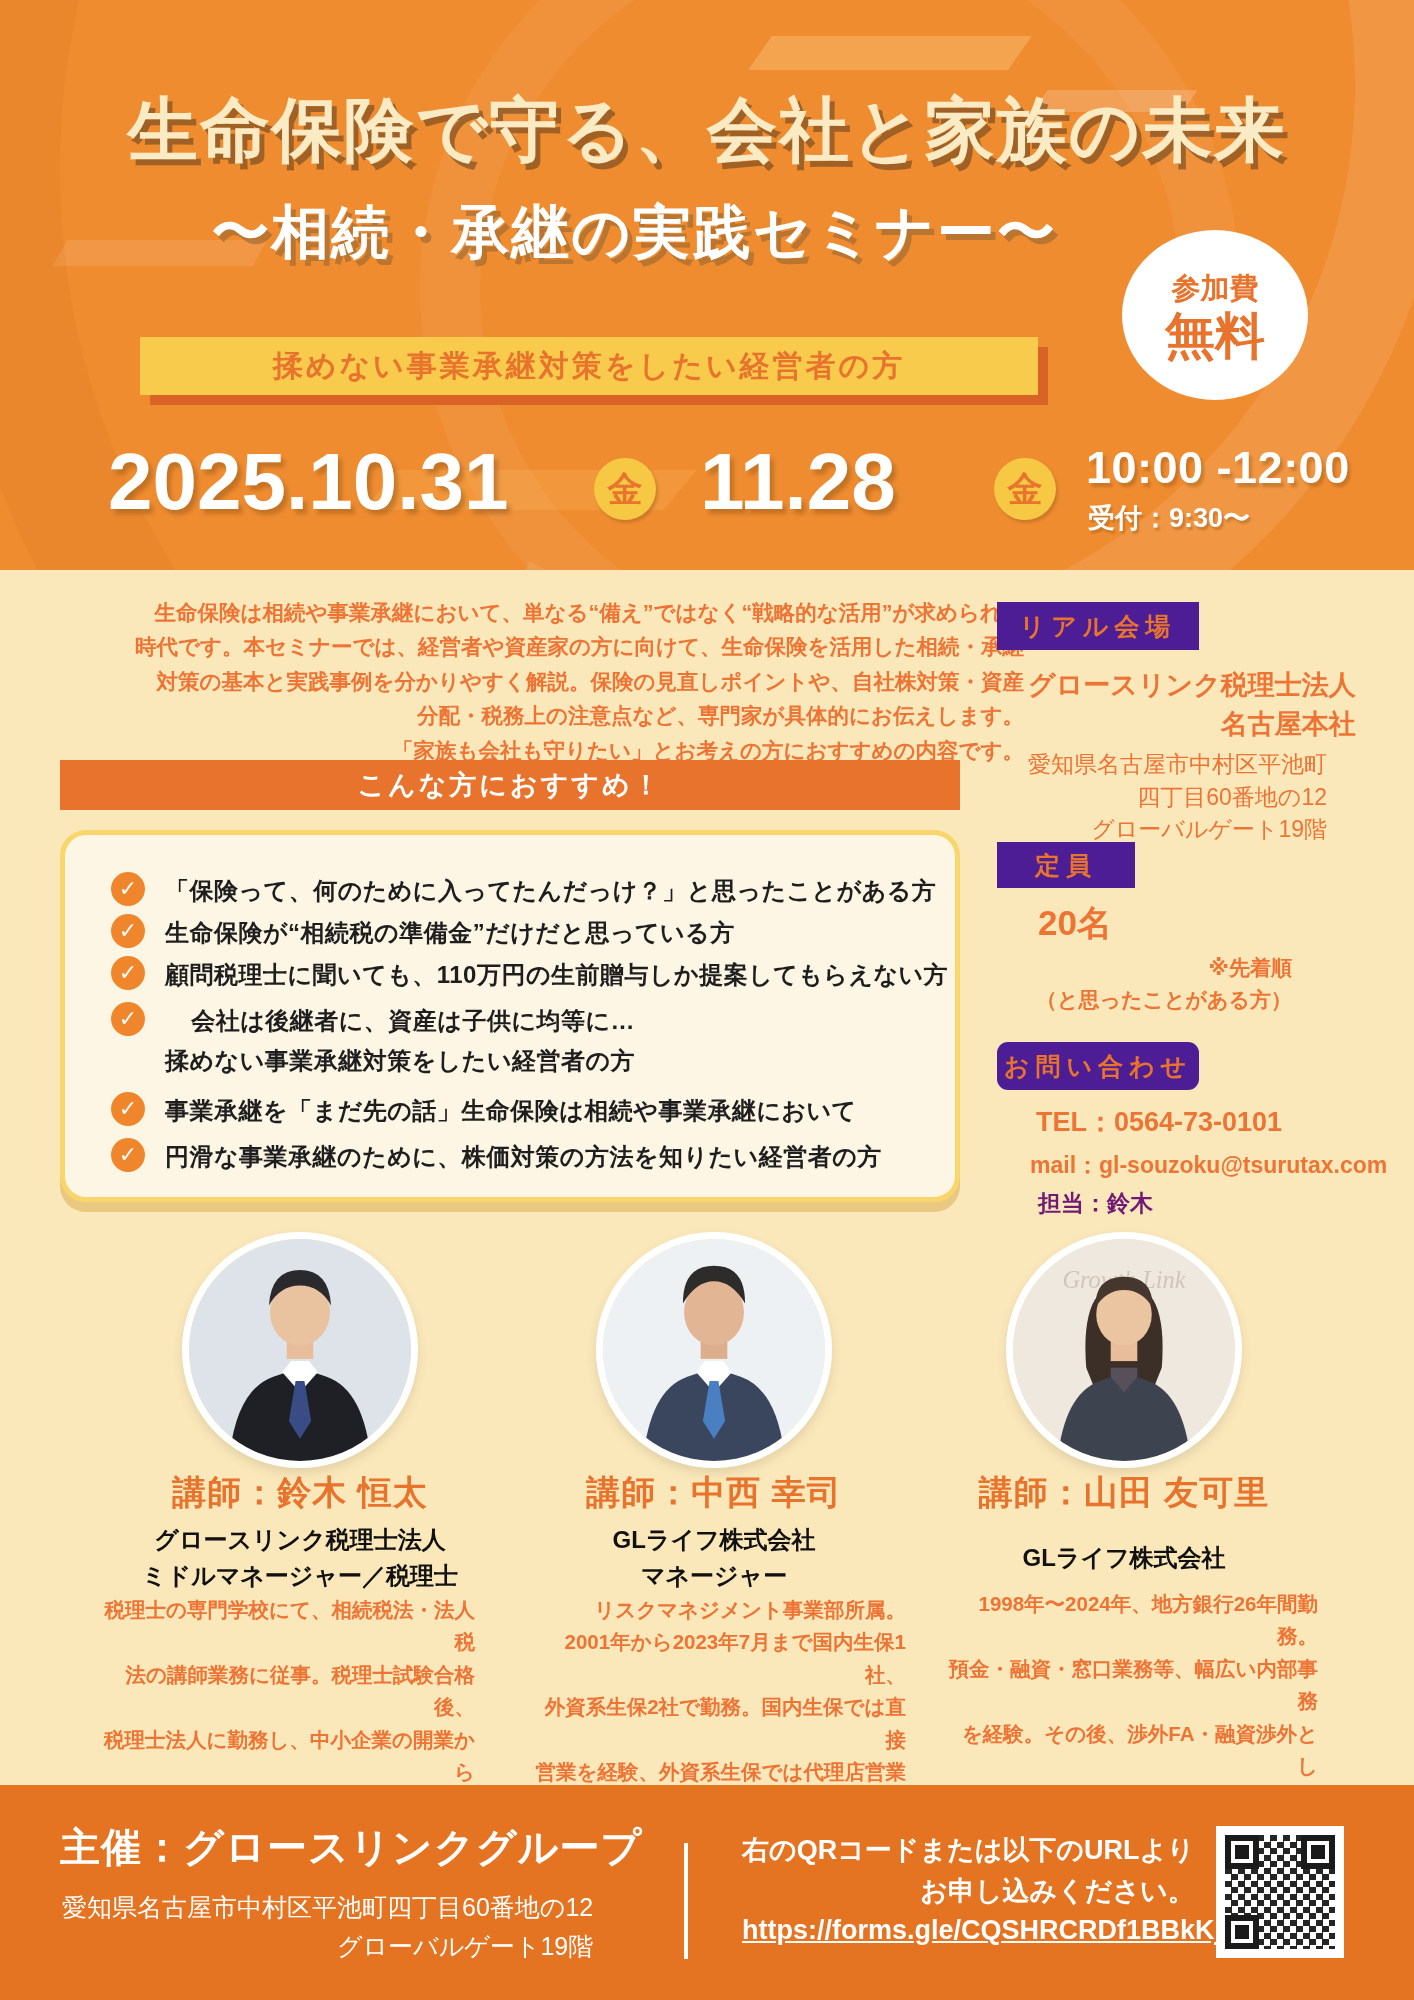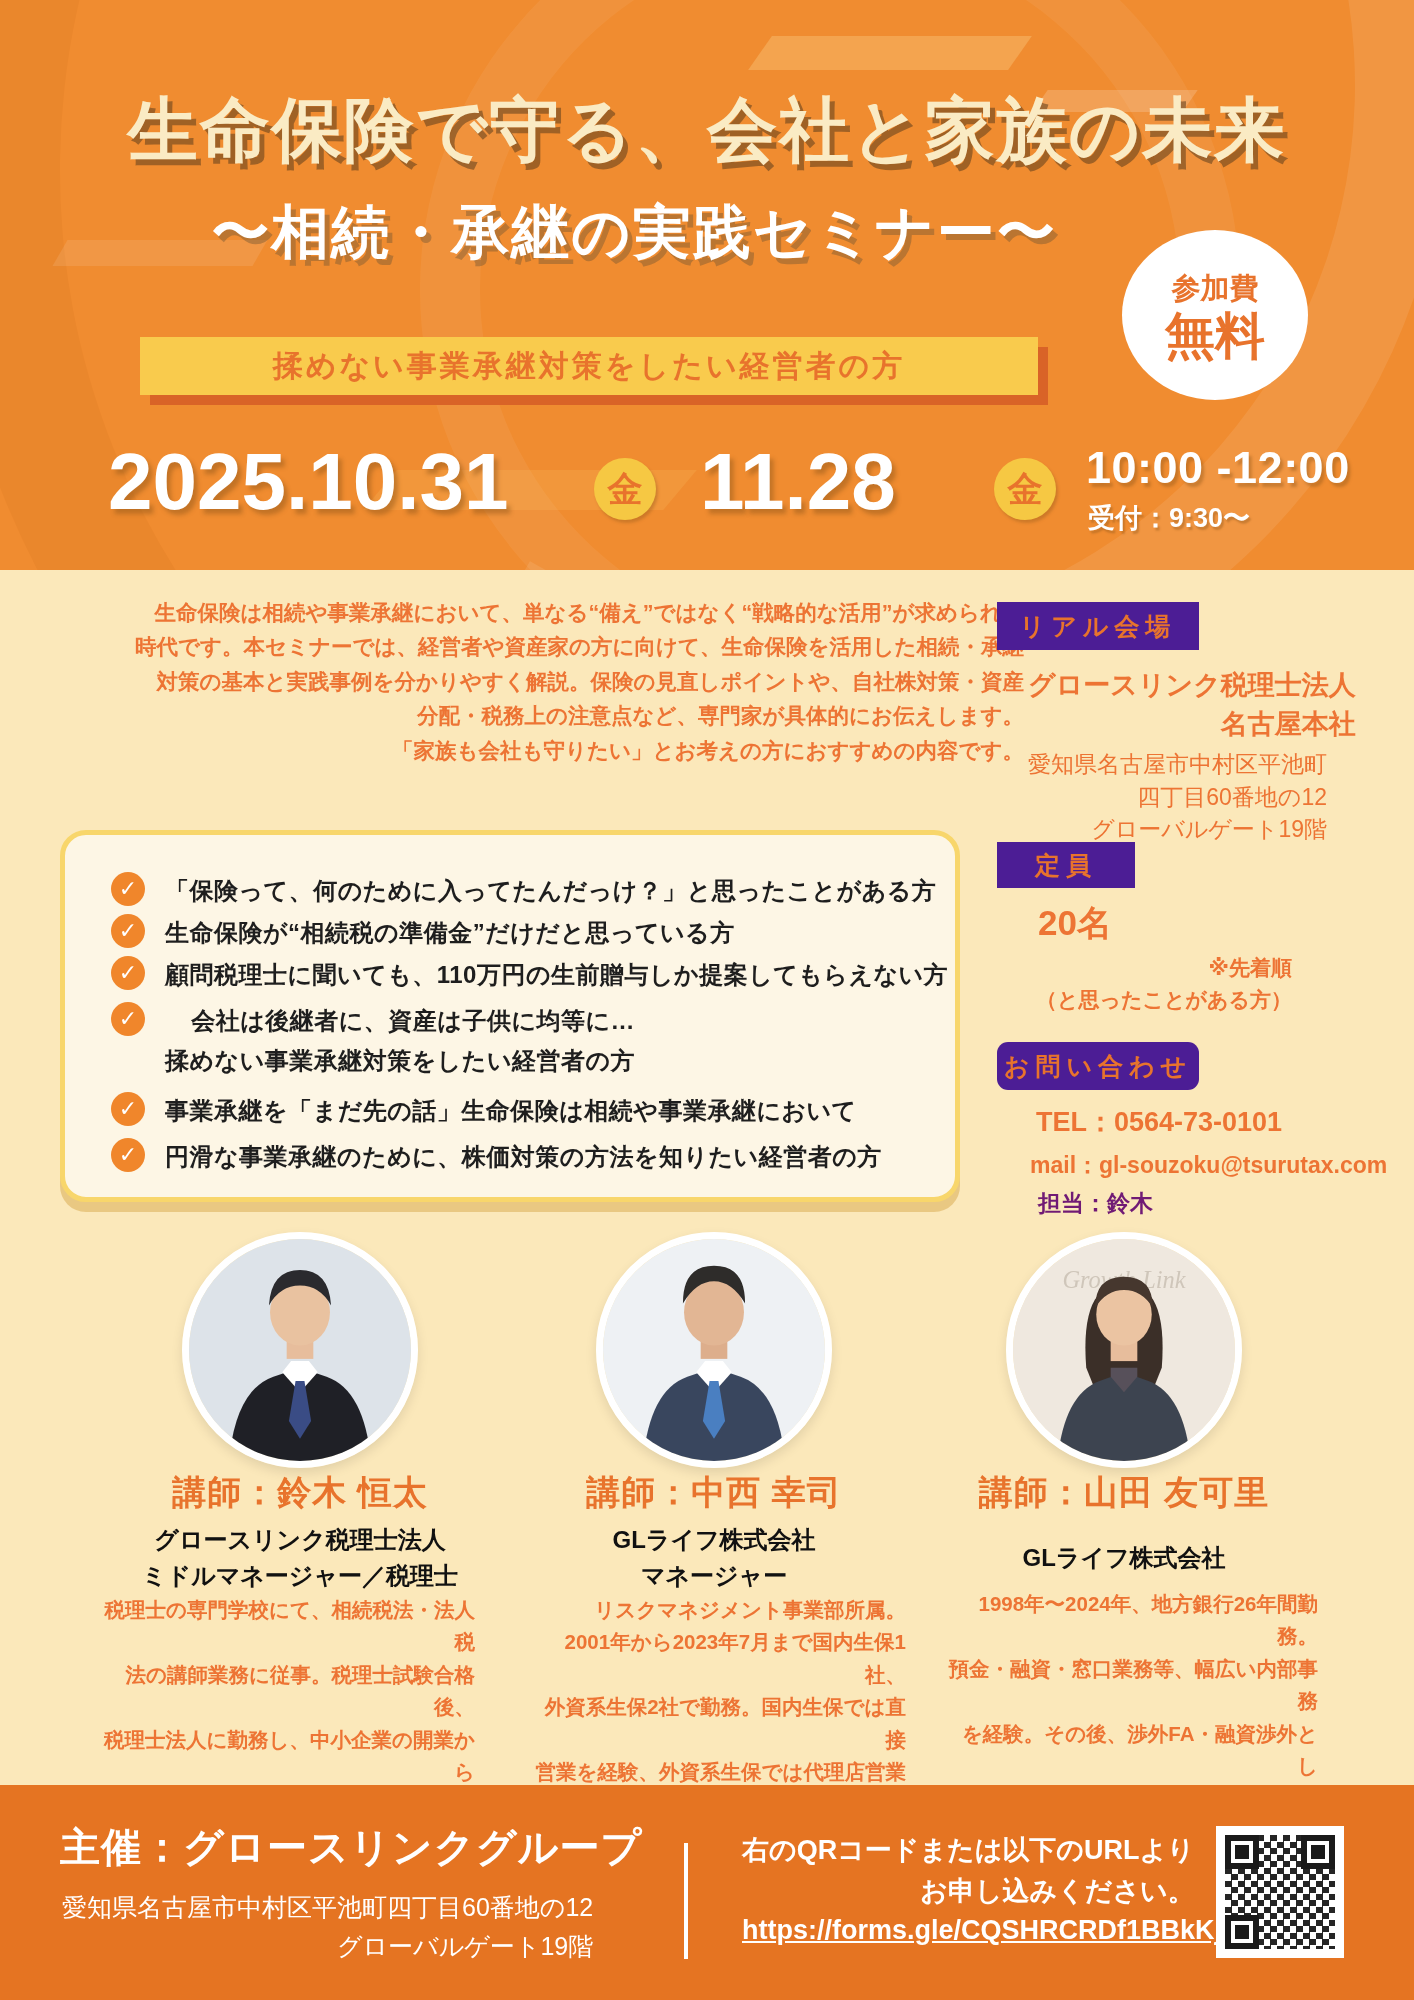--- a/index.html
+++ b/index.html
@@ -131,20 +131,21 @@
   <div class="abs side-label capacity-label">定員</div>
   <div class="abs capacity-value">20名</div>
   <div class="abs capacity-note ml">※先着順
 （と思ったことがある方）</div>
 
   <div class="abs side-label contact-label">お問い合わせ</div>
   <div class="abs contact-tel">TEL：0564-73-0101</div>
   <a class="abs contact-mail" href="#">mail：gl-souzoku@tsurutax.com</a>
   <div class="abs contact-person">担当：鈴木</div>
 
+  <div class="abs recommend-heading">こんな方におすすめ！</div>
   <div class="abs checklist">
     <div class="check-item ci1">
       <span class="check-icon">✓</span>
       <span class="check-text ml">「保険って、何のために入ってたんだっけ？」と思ったことがある方</span>
     </div>
     <div class="check-item ci2">
       <span class="check-icon">✓</span>
       <span class="check-text ml">生命保険が“相続税の準備金”だけだと思っている方</span>
     </div>
     <div class="check-item ci3">

